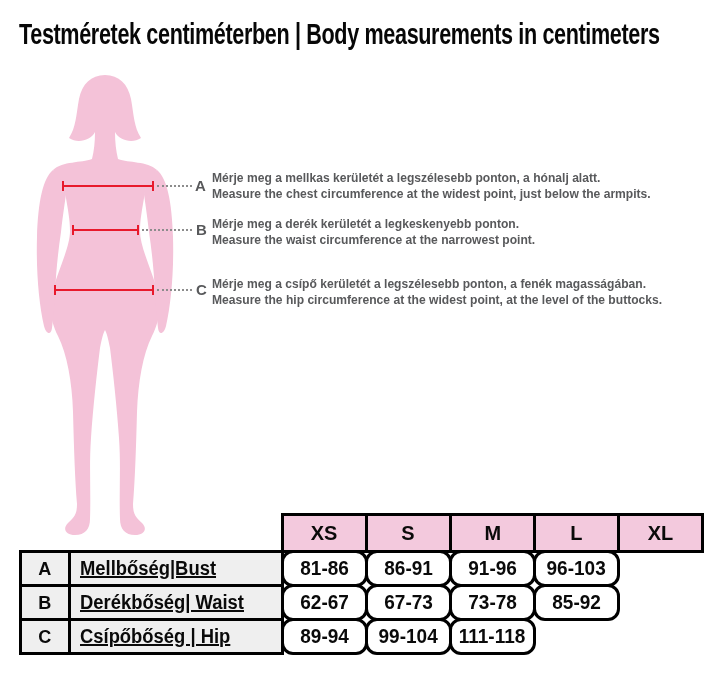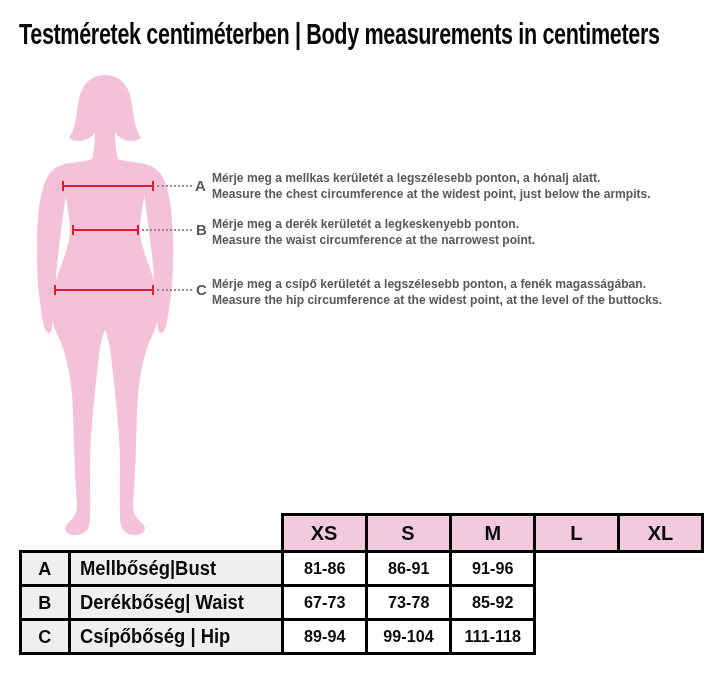--- a/index.html
+++ b/index.html
@@ -49,22 +49,22 @@
   .header-row{display:flex;margin-left:262px;}
   .cell{
     box-sizing:border-box;border:3px solid #000;margin-right:-3px;
     display:flex;align-items:center;justify-content:center;
     font-weight:bold;color:#0a0a0a;background:#fff;
   }
   .hcell{width:87px;height:40px;background:#f3c9dd;font-size:21px;}
   .trow{display:flex;margin-top:-3px;}
   .trow .cell{height:37px;}
   .letter-cell{width:52px;background:#efefef;font-size:19px;}
-  .label-cell{width:216px;background:#efefef;font-size:20px;justify-content:flex-start;padding-left:9px;}
-  .vcell{width:87px;font-size:17px;}
+  .label-cell{width:216px;background:#efefef;font-size:20px;justify-content:flex-start;padding-left:9px;text-decoration:underline;}
+  .vcell{width:87px;font-size:20px;border-radius:12px;}
   .cond{display:inline-block;transform:scaleX(0.92);transform-origin:left center;white-space:nowrap;}
   .cond-c{display:inline-block;transform:scaleX(0.95);transform-origin:center center;white-space:nowrap;}
 </style>
 </head>
 <body>
 
 <div class="title">Testméretek centiméterben | Body measurements in centimeters</div>
 
 <svg class="figure-svg" width="180" height="465" viewBox="0 0 180 465">
   <g fill="#f4c2d8">
@@ -126,28 +126,34 @@
       </div>
     <div class="cell vcell">
         <span class="cond-c">81-86</span>
       </div>
     <div class="cell vcell">
         <span class="cond-c">86-91</span>
       </div>
     <div class="cell vcell">
         <span class="cond-c">91-96</span>
       </div>
+    <div class="cell vcell">
+        <span class="cond-c">96-103</span>
+      </div>
   </div>
 
   <div class="trow">
     <div class="cell letter-cell">
         <span class="cond-c">B</span>
       </div>
     <div class="cell label-cell">
         <span class="cond">Derékbőség| Waist</span>
+      </div>
+    <div class="cell vcell">
+        <span class="cond-c">62-67</span>
       </div>
     <div class="cell vcell">
         <span class="cond-c">67-73</span>
       </div>
     <div class="cell vcell">
         <span class="cond-c">73-78</span>
       </div>
     <div class="cell vcell">
         <span class="cond-c">85-92</span>
       </div>

